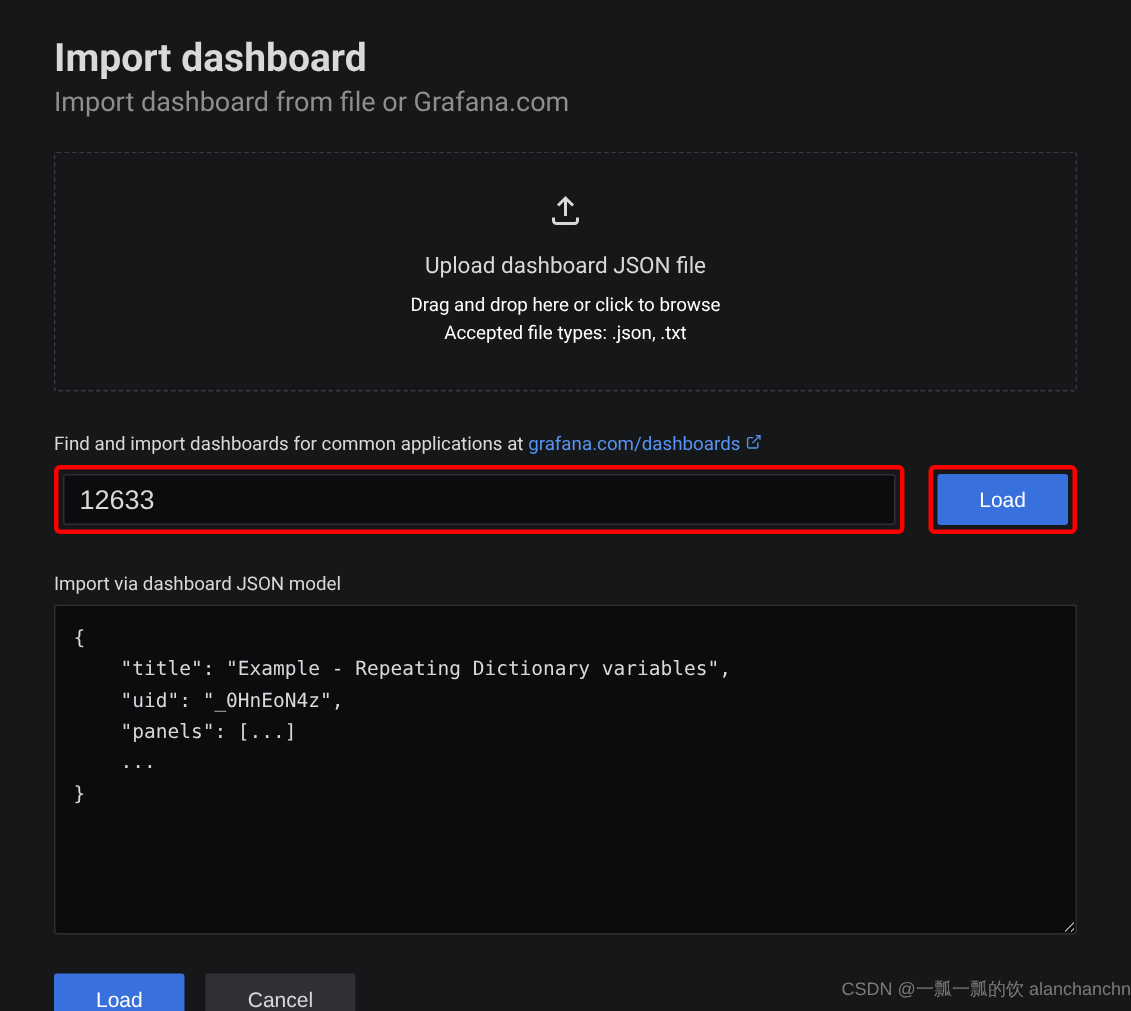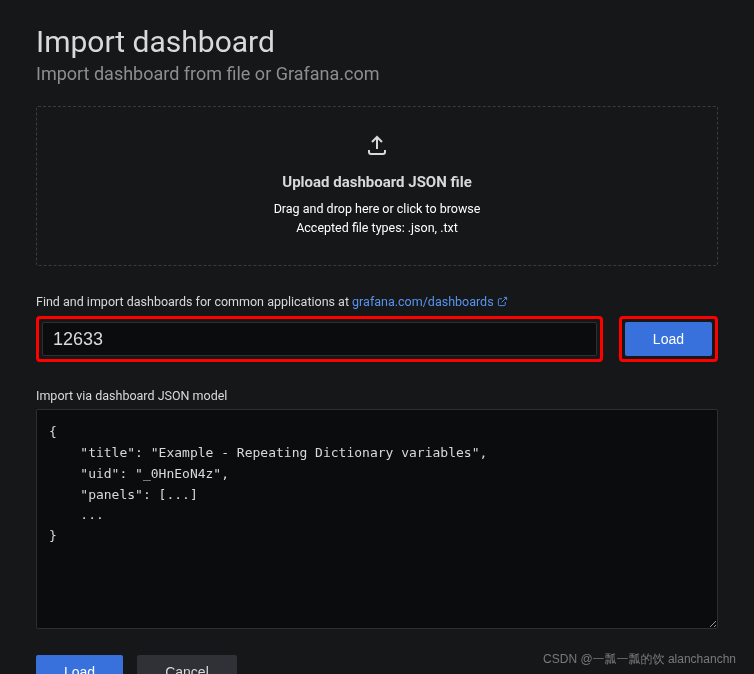--- a/index.html
+++ b/index.html
@@ -11,22 +11,22 @@
       background: #161719;
       color: #d8d9da;
       font-family: -apple-system, BlinkMacSystemFont, "Segoe UI", Roboto, Helvetica, Arial, sans-serif;
       width: 754px;
       height: 674px;
       padding: 24px 36px;
       overflow: hidden;
       position: relative;
     }
     .page-title {
-      font-size: 30px;
-      font-weight: 400;
+      font-size: 26px;
+      font-weight: 700;
       color: #d8d9da;
       margin-bottom: 4px;
     }
     .page-subtitle {
       font-size: 18px;
       color: #8e8e8e;
       margin-bottom: 22px;
     }
     .upload-zone {
       border: 1px dashed #3a3b3f;
@@ -41,21 +41,21 @@
     }
     .upload-icon svg {
       width: 24px;
       height: 24px;
       stroke: #d8d9da;
       fill: none;
       stroke-width: 2;
     }
     .upload-title {
       font-size: 15px;
-      font-weight: 700;
+      font-weight: 400;
       color: #d8d9da;
       margin-bottom: 10px;
     }
     .upload-hint {
       font-size: 12.5px;
       color: #ffffff;
       margin-bottom: 4px;
     }
     .field-label {
       font-size: 12.5px;
@@ -145,21 +145,21 @@
     .external-icon svg {
       width: 11px;
       height: 11px;
       stroke: #5794f2;
       fill: none;
       stroke-width: 2;
     }
     .watermark {
       position: absolute;
       bottom: 6px;
-      right: 18px;
+      right: 0;
       font-size: 12px;
       color: #7a7a7a;
       font-family: Arial, sans-serif;
     }
   </style>
 </head>
 <body>
 
 <h1 class="page-title">Import dashboard</h1>
 <div class="page-subtitle">Import dashboard from file or Grafana.com</div>

